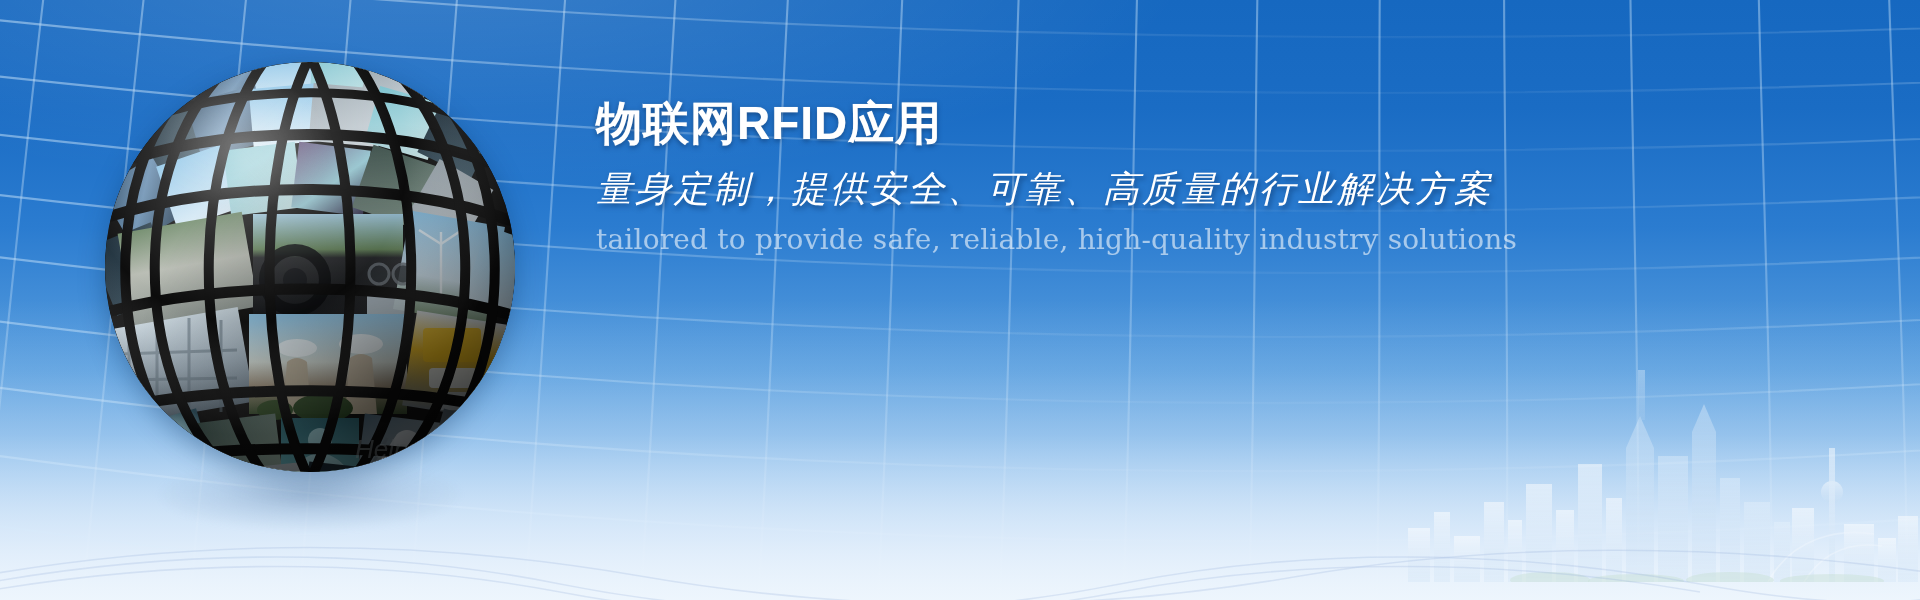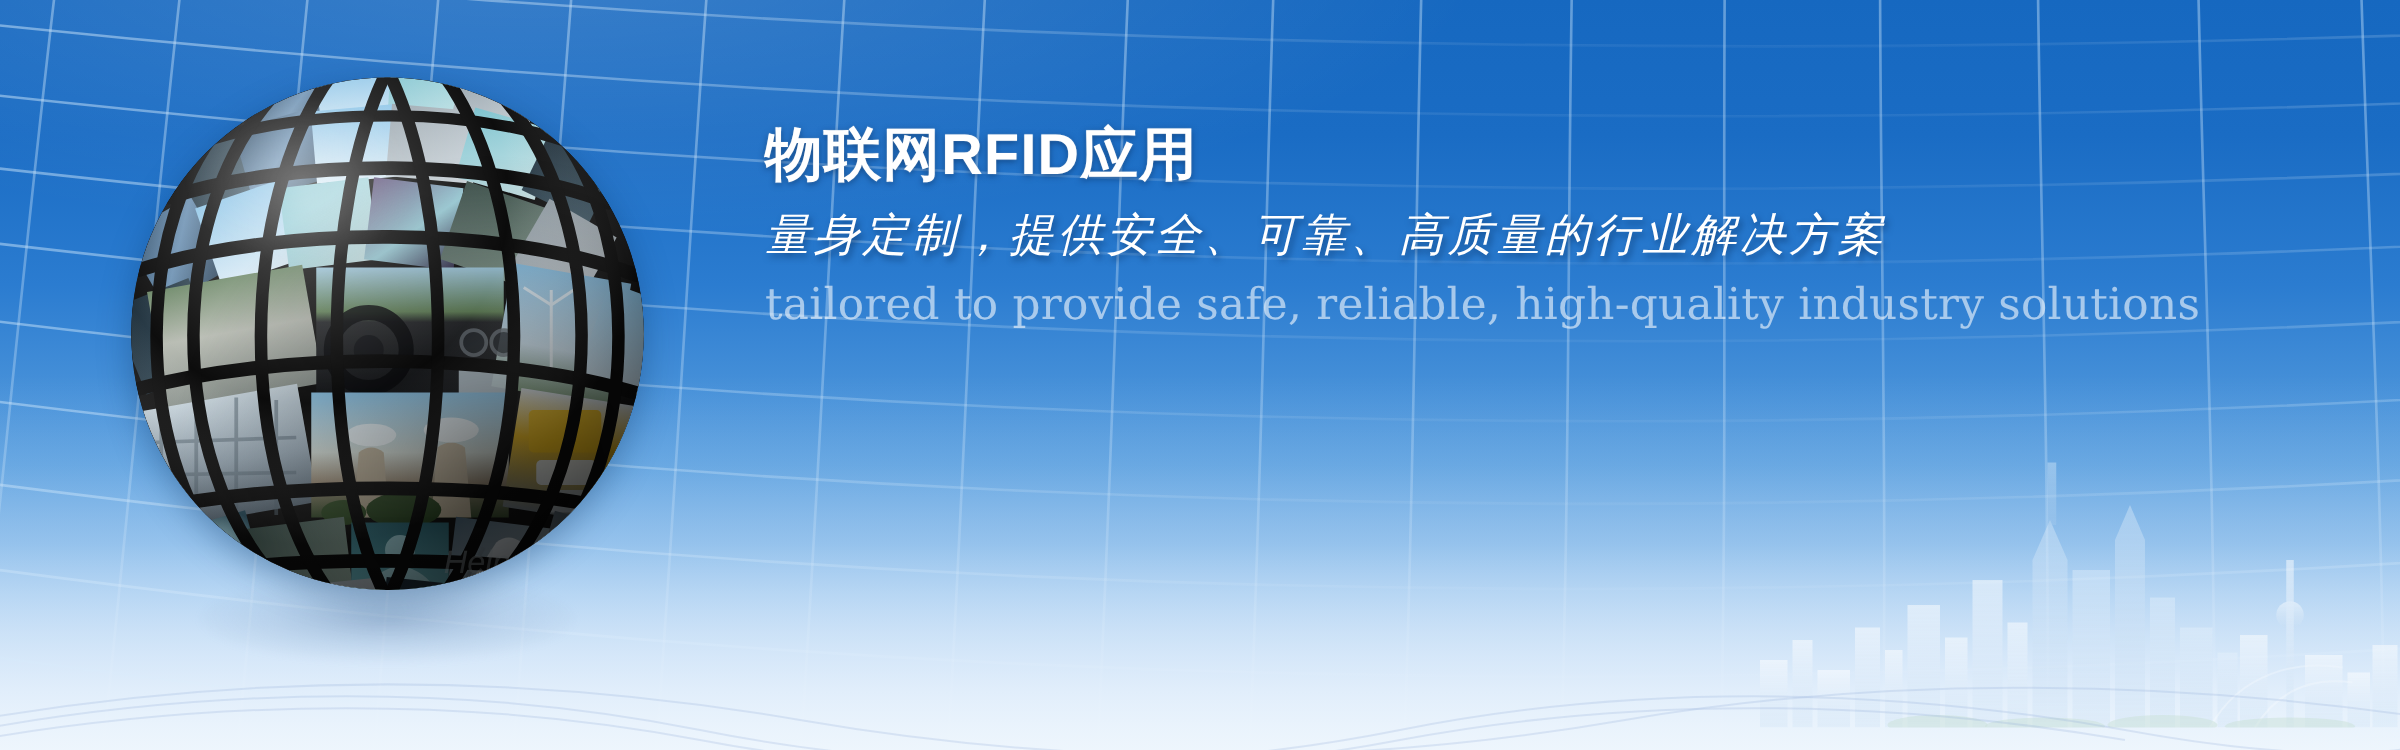--- a/index.html
+++ b/index.html
@@ -94,21 +94,21 @@
     position:absolute; inset:0; border-radius:50%;
     background:
       radial-gradient(ellipse 150px 110px at 33% 20%, rgba(255,255,255,.22), rgba(255,255,255,0) 62%),
       radial-gradient(circle at 70% 78%, rgba(0,0,0,.45), rgba(0,0,0,0) 60%);
     pointer-events:none;
   }
 
   
   .copy{
     position:absolute;
-    left:612px; top:96px;
+    left:596px; top:96px;
     width:1180px;
   }
   .headline{
     font-size:46px;
     font-weight:700;
     color:#ffffff;
     letter-spacing:1px;
     line-height:1.18;
     text-shadow:0 2px 5px rgba(6,40,86,.55), 0 0 1px rgba(255,255,255,.6);
     white-space:nowrap;
@@ -129,21 +129,21 @@
     margin-top:22px;
     font-size:36px;
     font-weight:400;
     color:rgba(255,255,255,.46);
     letter-spacing:.5px;
     line-height:1.15;
     white-space:nowrap;
   }
   .en-sub{
     margin-top:12px;
-    font-size:35px;
+    font-size:28px;
     font-weight:400;
     font-family:"DejaVu Serif", serif;
     color:rgba(255,255,255,.58);
     letter-spacing:.2px;
     line-height:1.2;
     white-space:nowrap;
   }
 </style>
 </head>
 <body>

